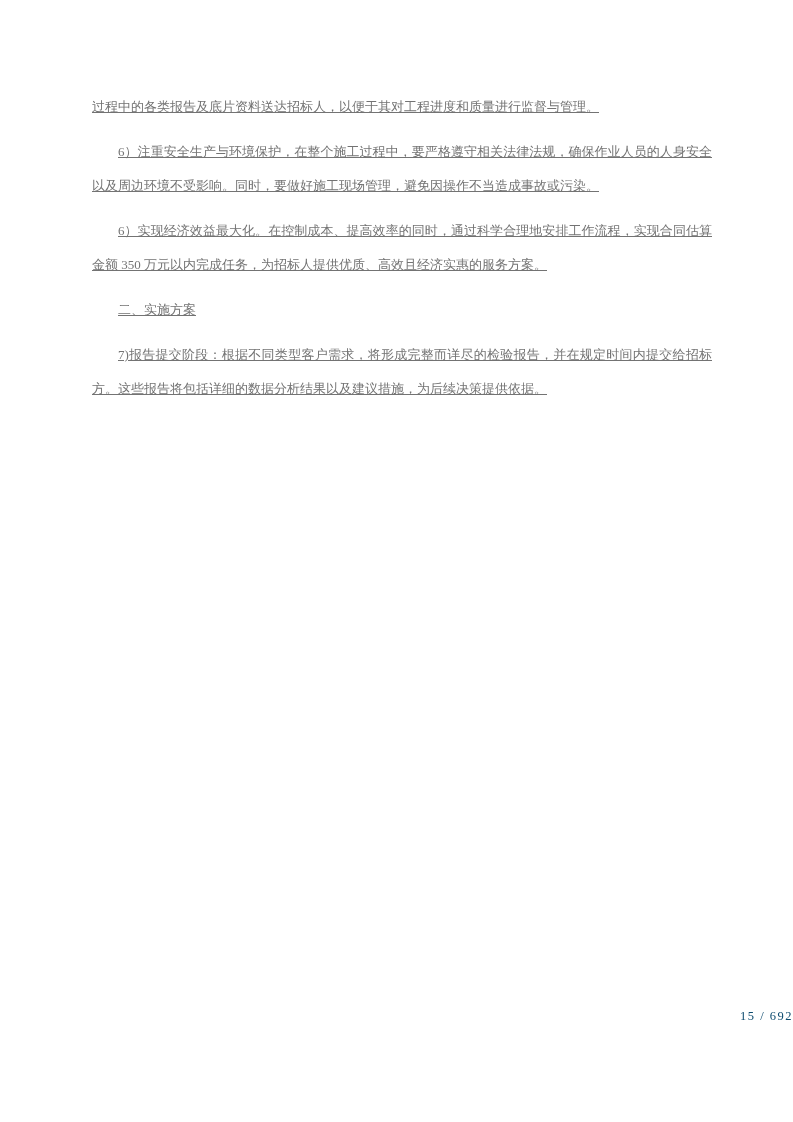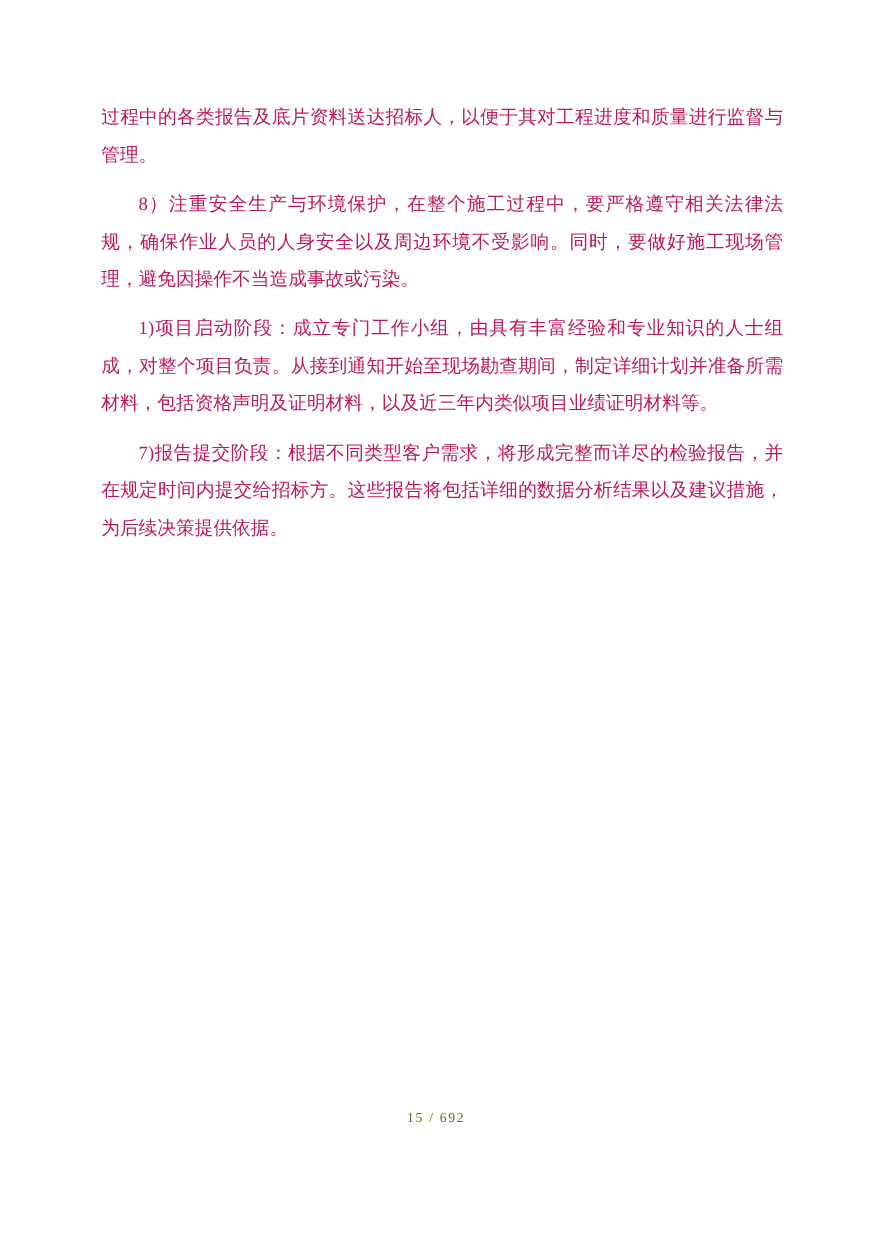--- a/index.html
+++ b/index.html
@@ -17,48 +17,50 @@
     position: relative;
     box-sizing: border-box;
     width: 793px;
     height: 1122px;
     padding: 90px 81px 0 92px;
     background: #ffffff;
     overflow: hidden;
   }
   .content p {
     margin: 0 0 11px 0;
-    font-size: 17px;
+    font-size: 13px;
     line-height: 34px;
     text-align: justify;
     word-break: break-all;
-    color: #be185d;
+    color: #737373;
+    text-decoration: underline;
   }
   .content p.indent {
     text-indent: 2em;
   }
   .content p.heading {
     text-indent: 2em;
   }
   .footer {
     position: absolute;
     left: 0;
     bottom: 98px;
     width: 100%;
-    text-align: center;
+    text-align: right;
     font-size: 12.5px;
     letter-spacing: 1.5px;
-    color: #4d7c0f;
+    color: #0c4a6e;
     font-family: "Liberation Serif", "DejaVu Serif", serif;
   }
 </style>
 </head>
 <body>
 
 <div class="page">
   <div class="content">
     <p>过程中的各类报告及底片资料送达招标人，以便于其对工程进度和质量进行监督与管理。</p>
-    <p class="indent">8）注重安全生产与环境保护，在整个施工过程中，要严格遵守相关法律法规，确保作业人员的人身安全以及周边环境不受影响。同时，要做好施工现场管理，避免因操作不当造成事故或污染。</p>
-    <p class="indent">1)项目启动阶段：成立专门工作小组，由具有丰富经验和专业知识的人士组成，对整个项目负责。从接到通知开始至现场勘查期间，制定详细计划并准备所需材料，包括资格声明及证明材料，以及近三年内类似项目业绩证明材料等。</p>
+    <p class="indent">6）注重安全生产与环境保护，在整个施工过程中，要严格遵守相关法律法规，确保作业人员的人身安全以及周边环境不受影响。同时，要做好施工现场管理，避免因操作不当造成事故或污染。</p>
+    <p class="indent">6）实现经济效益最大化。在控制成本、提高效率的同时，通过科学合理地安排工作流程，实现合同估算金额 350 万元以内完成任务，为招标人提供优质、高效且经济实惠的服务方案。</p>
+    <p class="heading">二、实施方案</p>
     <p class="indent">7)报告提交阶段：根据不同类型客户需求，将形成完整而详尽的检验报告，并在规定时间内提交给招标方。这些报告将包括详细的数据分析结果以及建议措施，为后续决策提供依据。</p>
   </div>
   <div class="footer">15 / 692</div>
 </div>
 
 </body></html>

